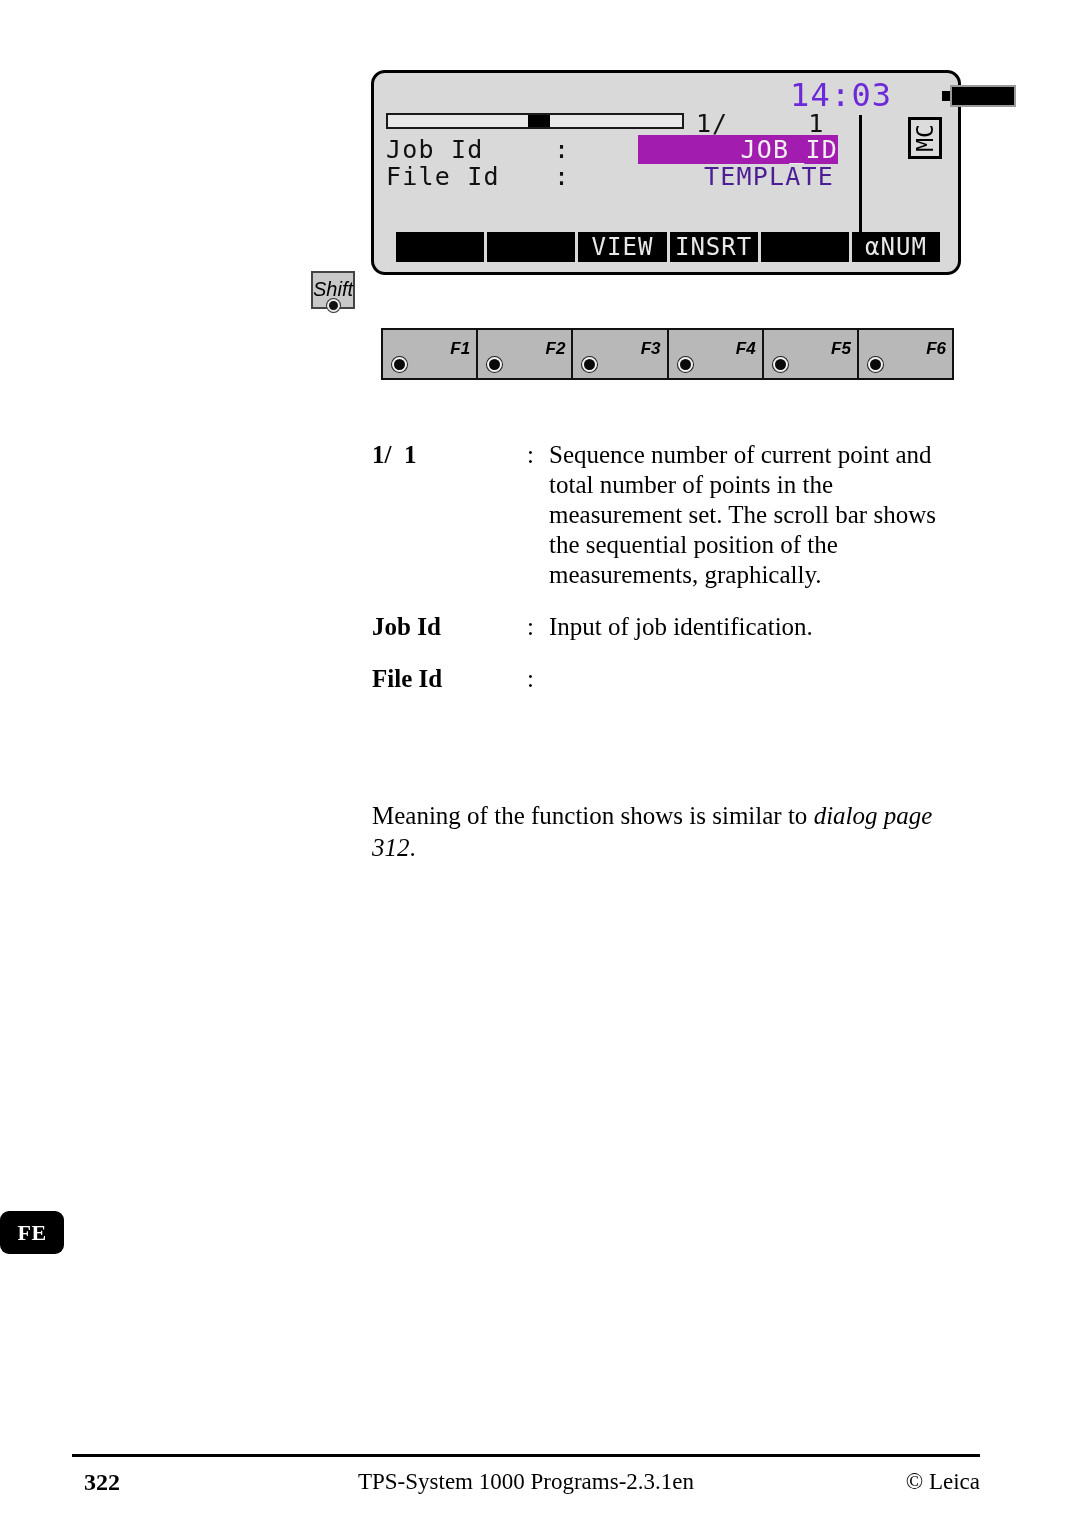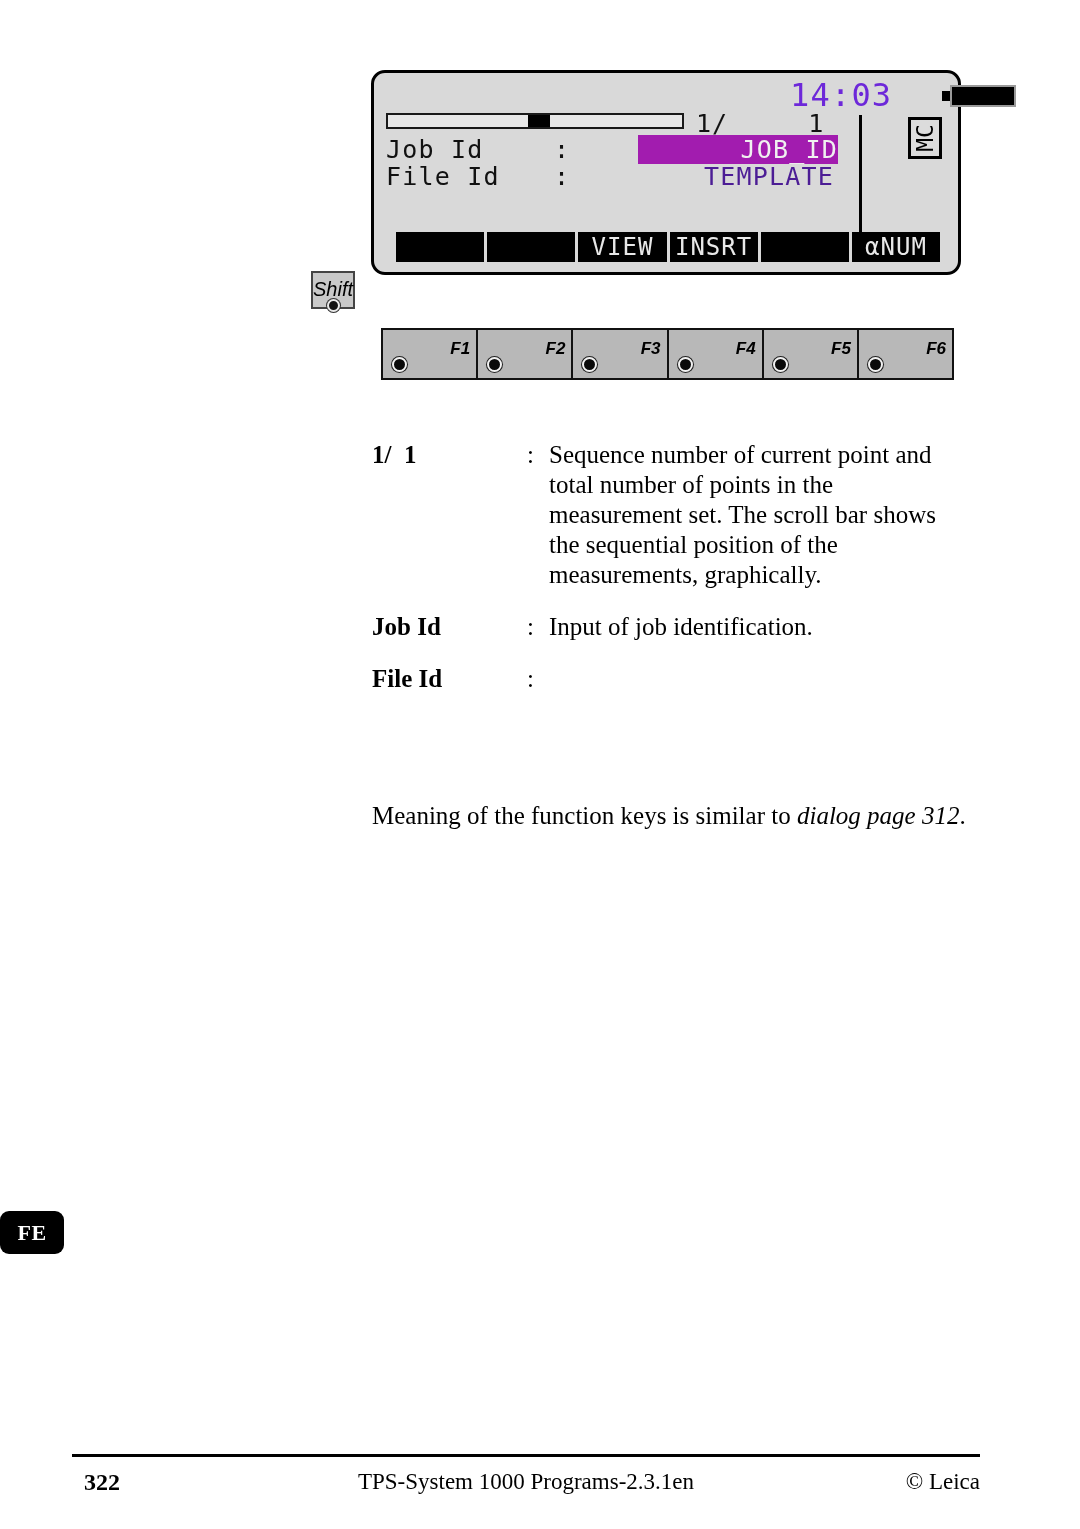--- a/index.html
+++ b/index.html
@@ -535,21 +535,21 @@
     <div class="def-term">Job Id</div>
     <div class="def-colon">:</div>
     <div class="def-desc">Input of job identification.</div>
   </div>
   <div class="def-row">
     <div class="def-term">File Id</div>
     <div class="def-colon">:</div>
   </div>
 </div>
 
-<p id="para-funckeys"><span>Meaning of the function keys is similar to </span><span class="ital">dialog page 312</span><span>.</span></p>
+<p id="para-funckeys"><span>Meaning of the function shows is similar to </span><span class="ital">dialog page 312</span><span>.</span></p>
 
 <div id="fe-tab">FE</div>
 
 <div id="footer-rule"></div>
 <div id="footer">
   <span class="page-num">322</span>
   <span class="doc-title">TPS-System 1000 Programs-2.3.1en</span>
   <span class="copyright">© Leica</span>
 </div>
 

